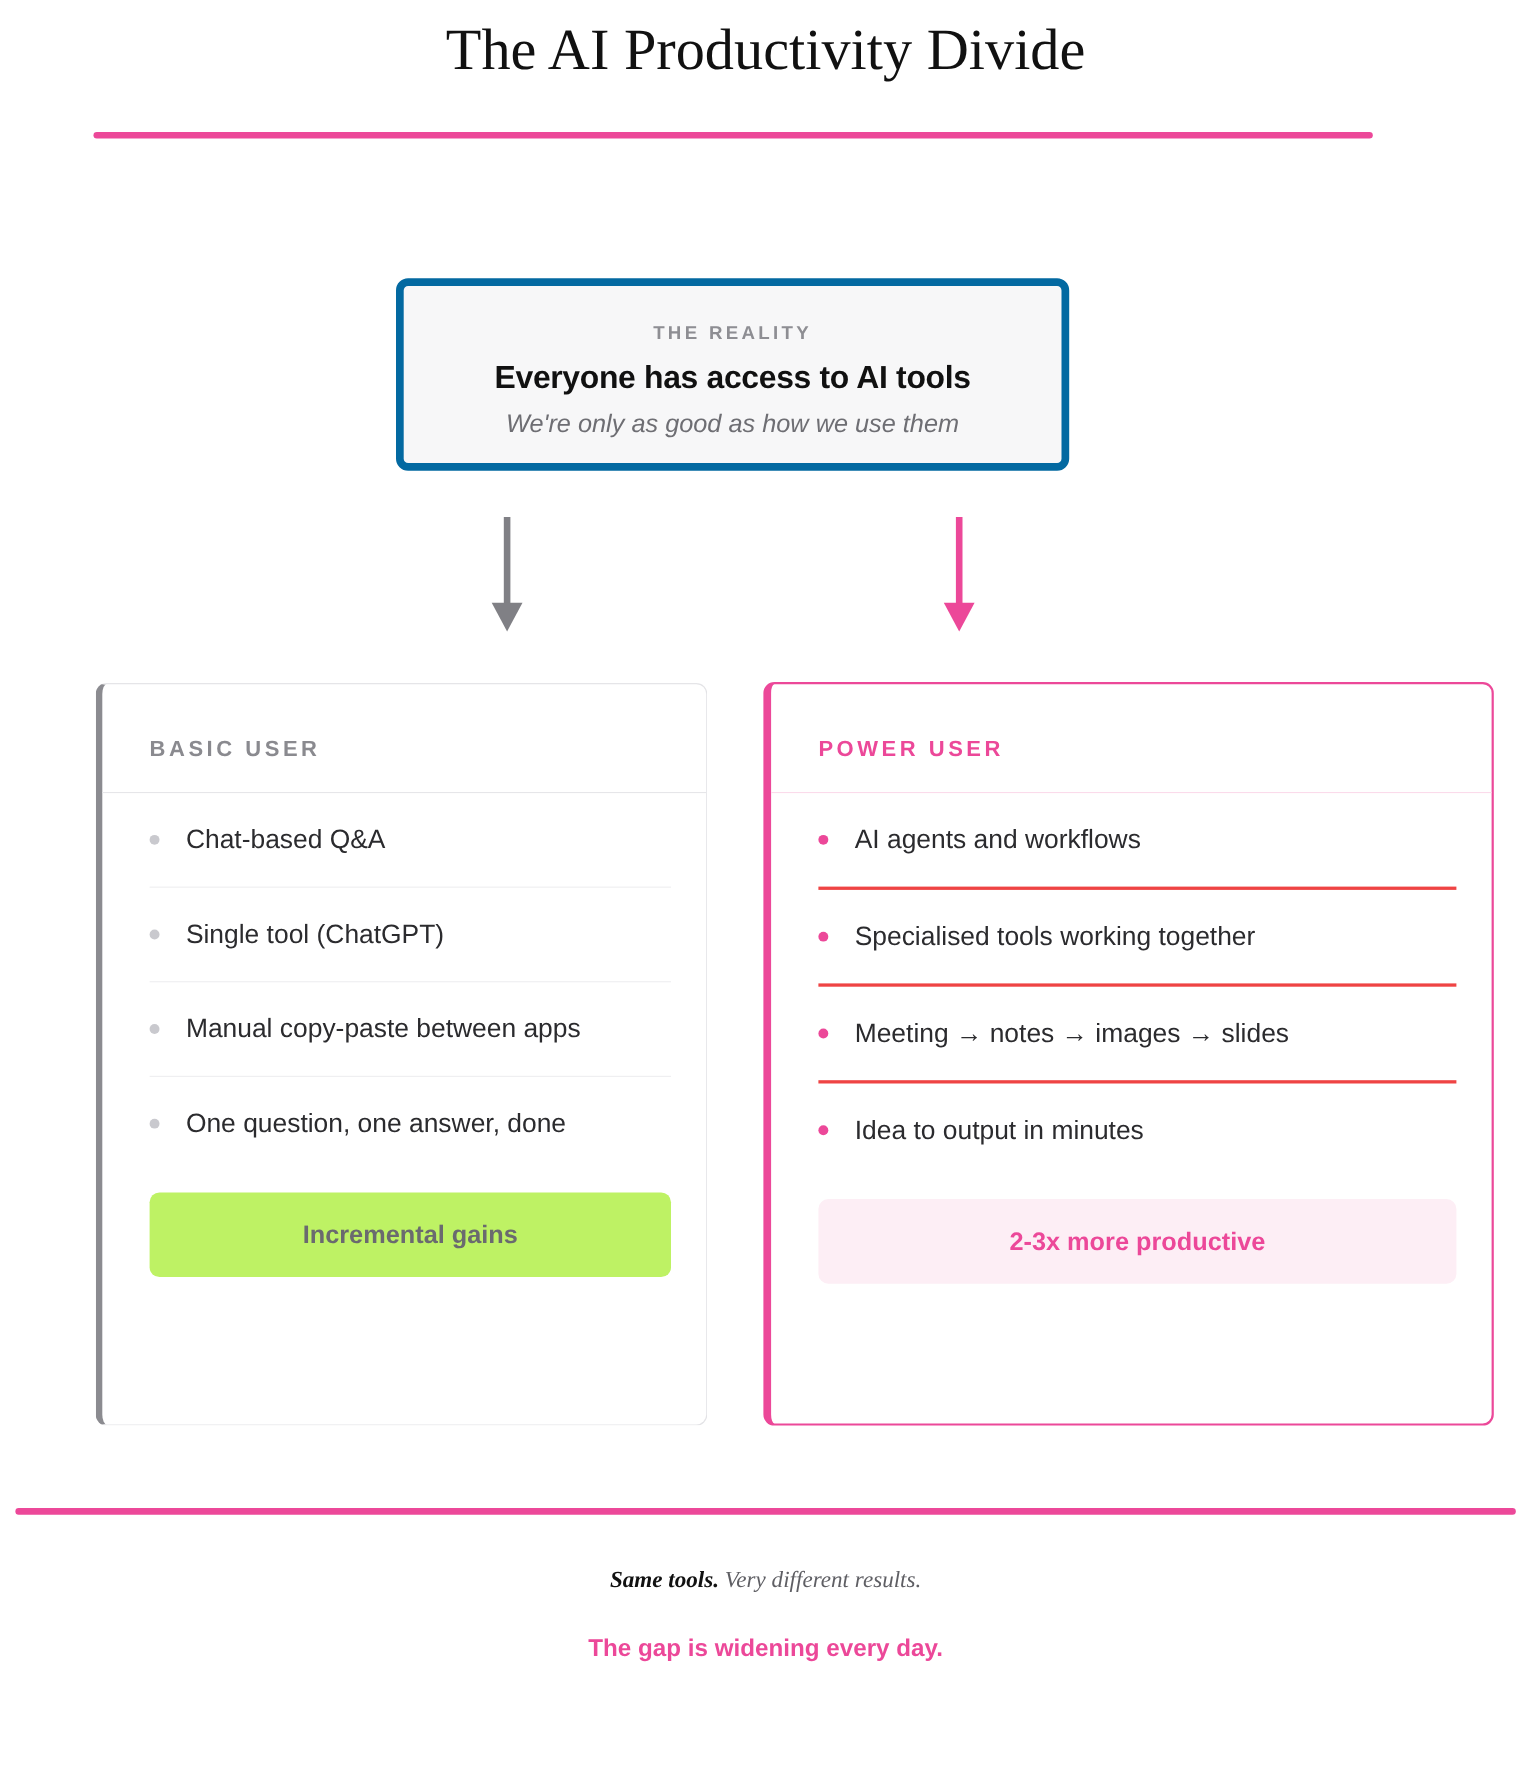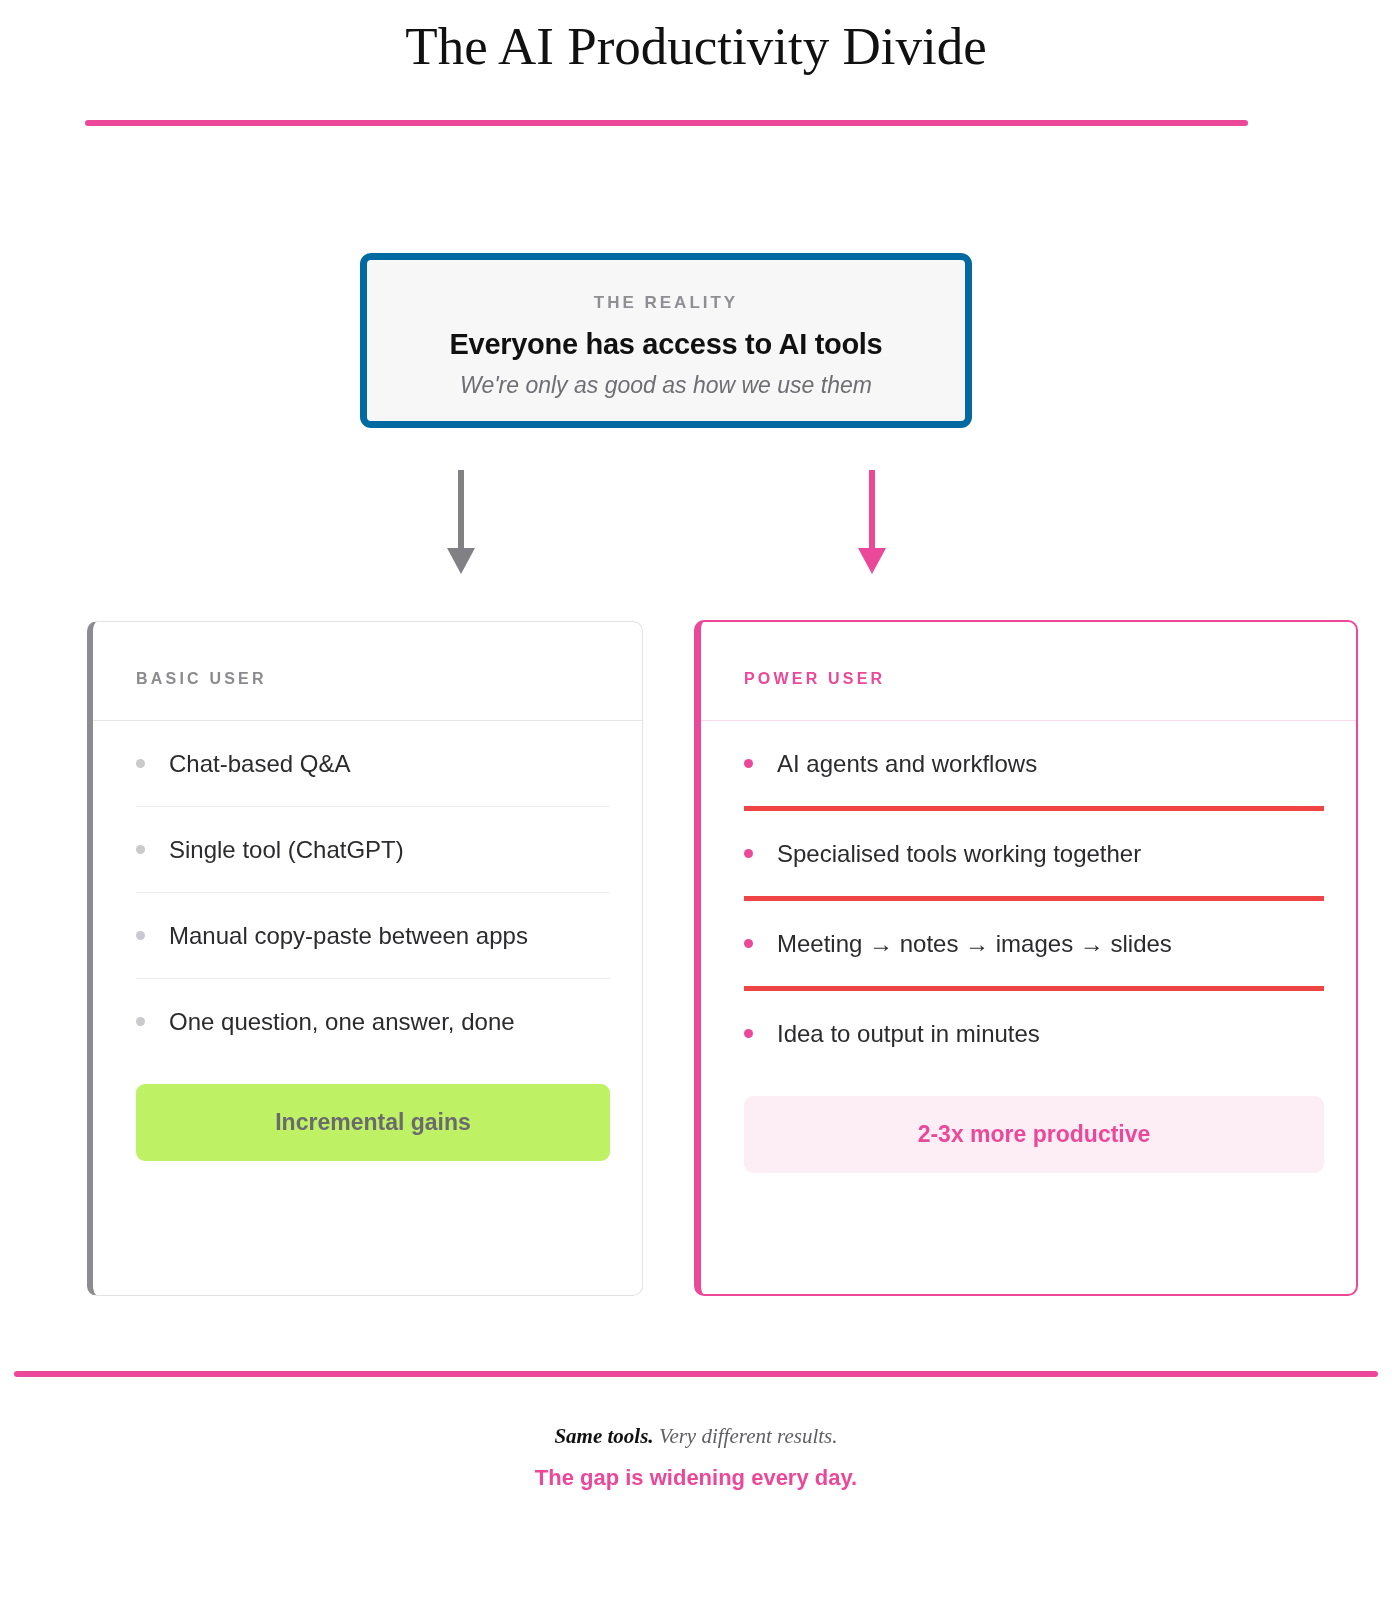--- a/index.html
+++ b/index.html
@@ -132,21 +132,21 @@
 
   .card-head {
     padding: 48px 0 0 43px;
     height: 99px;
     box-sizing: border-box;
   }
   .card-basic .card-head { border-bottom: 1px solid #e6e6e9; }
   .card-power .card-head { border-bottom: 1px solid #fbdbeb; }
 
   .card-kicker {
-    font-size: 16px;
+    font-size: 20px;
     font-weight: bold;
     letter-spacing: 3.2px;
     text-transform: uppercase;
   }
   .card-basic .card-kicker { color: #8a8a8f; }
   .card-power .card-kicker { color: #ec4899; }
 
   .card-body {
     padding: 0 32px 0 43px;
   }
@@ -155,21 +155,21 @@
 
   .feature-item {
     display: flex;
     align-items: flex-start;
     font-size: 24px;
     line-height: 1.42;
     color: #2b2b2e;
     padding: 26px 0 25px 0;
   }
   .card-basic .feature-item + .feature-item { border-top: 1px solid #eeeef0; }
-  .card-power .feature-item + .feature-item { border-top: 5px solid #ef4444; }
+  .card-power .feature-item + .feature-item { border-top: 3px solid #ef4444; }
 
   .bullet {
     flex: 0 0 auto;
     width: 9px;
     height: 9px;
     border-radius: 50%;
     margin-top: 12px;
     margin-right: 24px;
   }
   .card-basic .bullet { background: #c9c9ce; }
@@ -216,21 +216,21 @@
     text-align: center;
   }
   .footer-line {
     font-family: "Liberation Serif", serif;
     font-size: 21px;
     font-style: italic;
   }
   .footer-strong { font-weight: bold; color: #111111; }
   .footer-muted { color: #5f5f64; }
   .footer-note {
-    margin-top: 16px;
+    margin-top: 36px;
     font-size: 22px;
     font-weight: bold;
     color: #ec4899;
   }
 </style>
 </head>
 <body>
 
 <h1 class="page-title">The AI Productivity Divide</h1>
 

